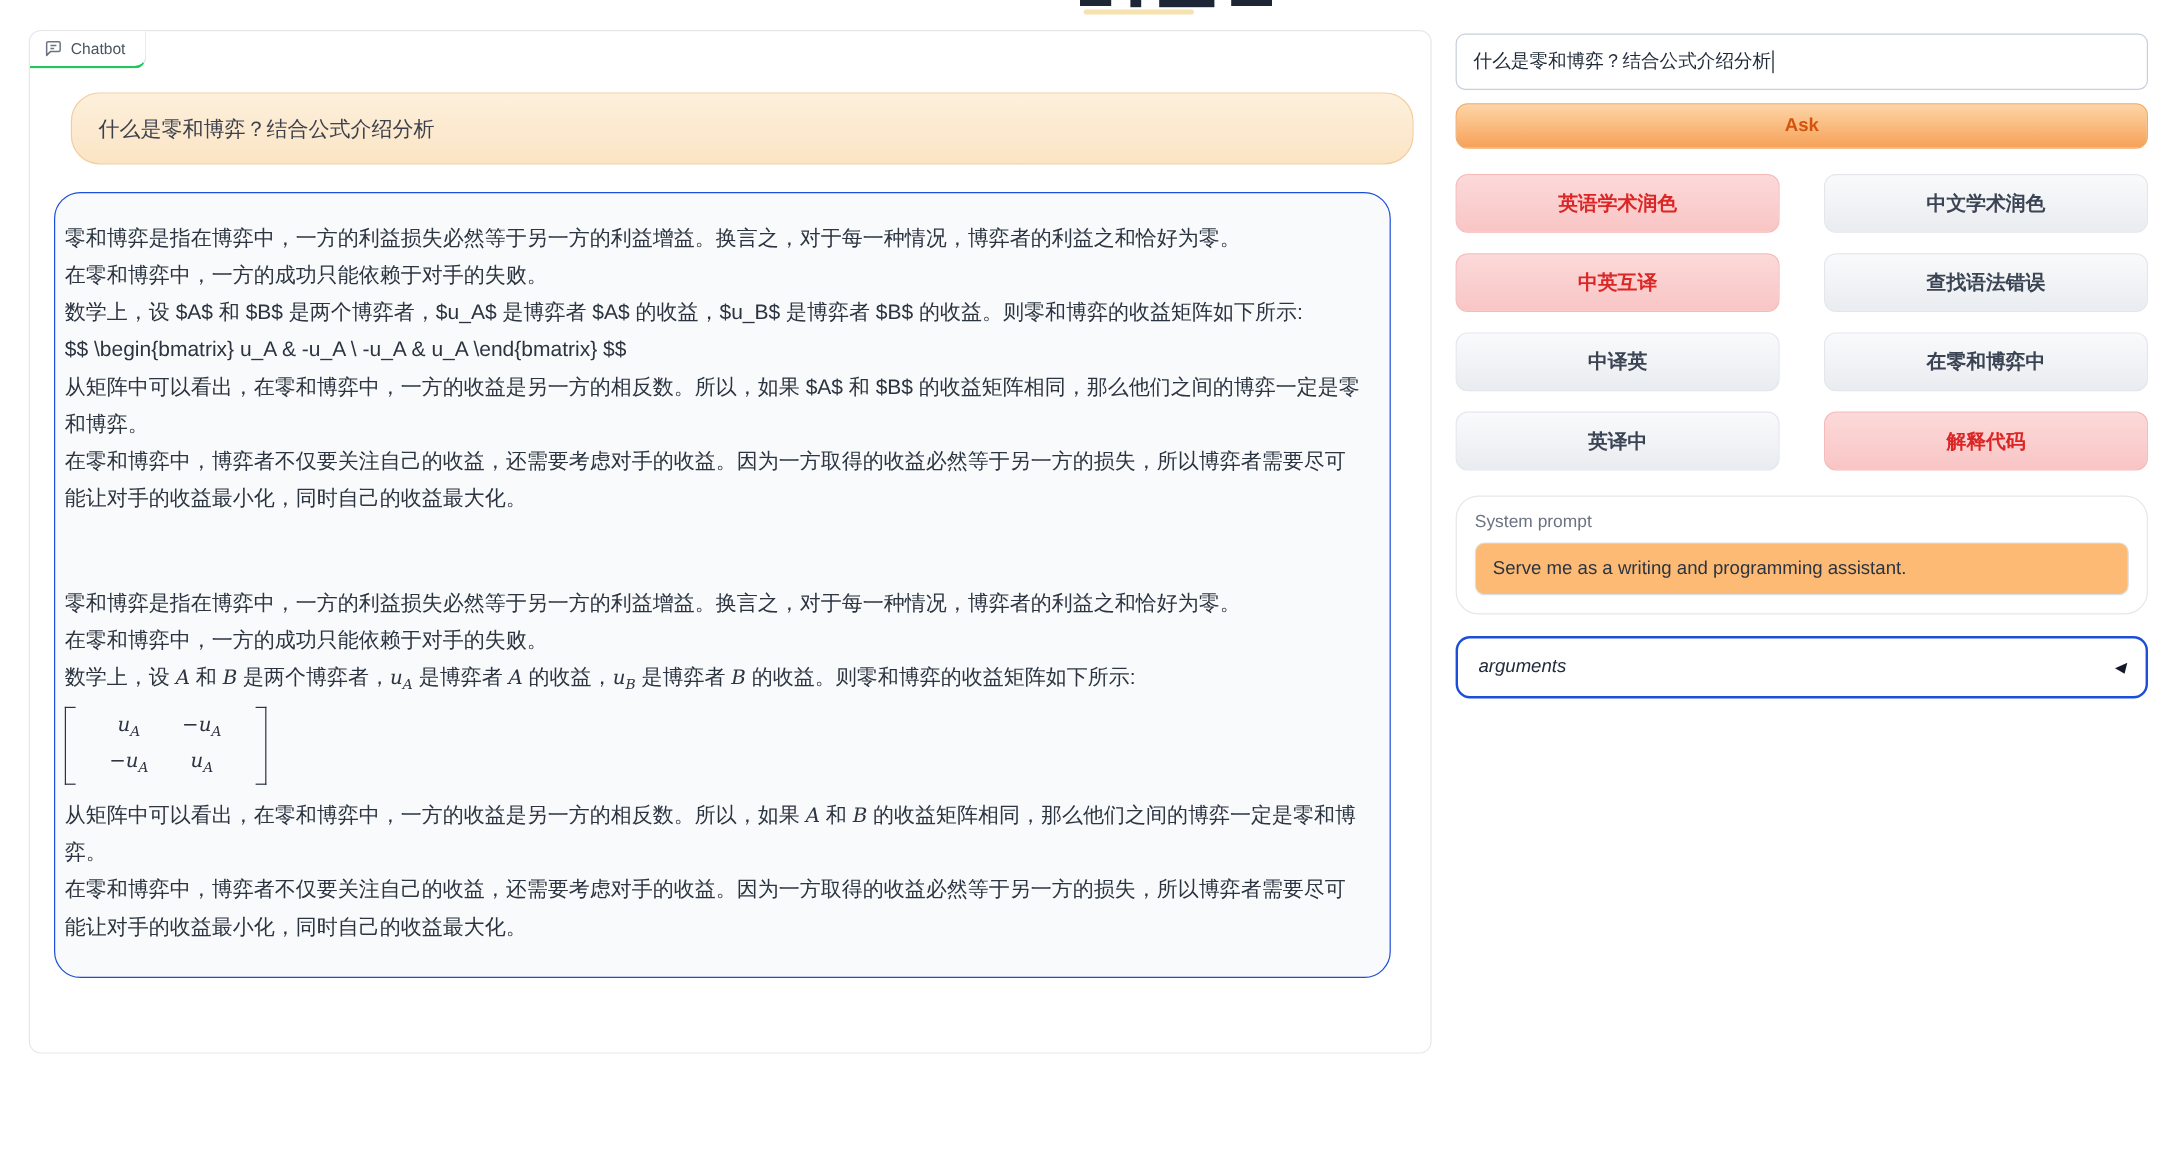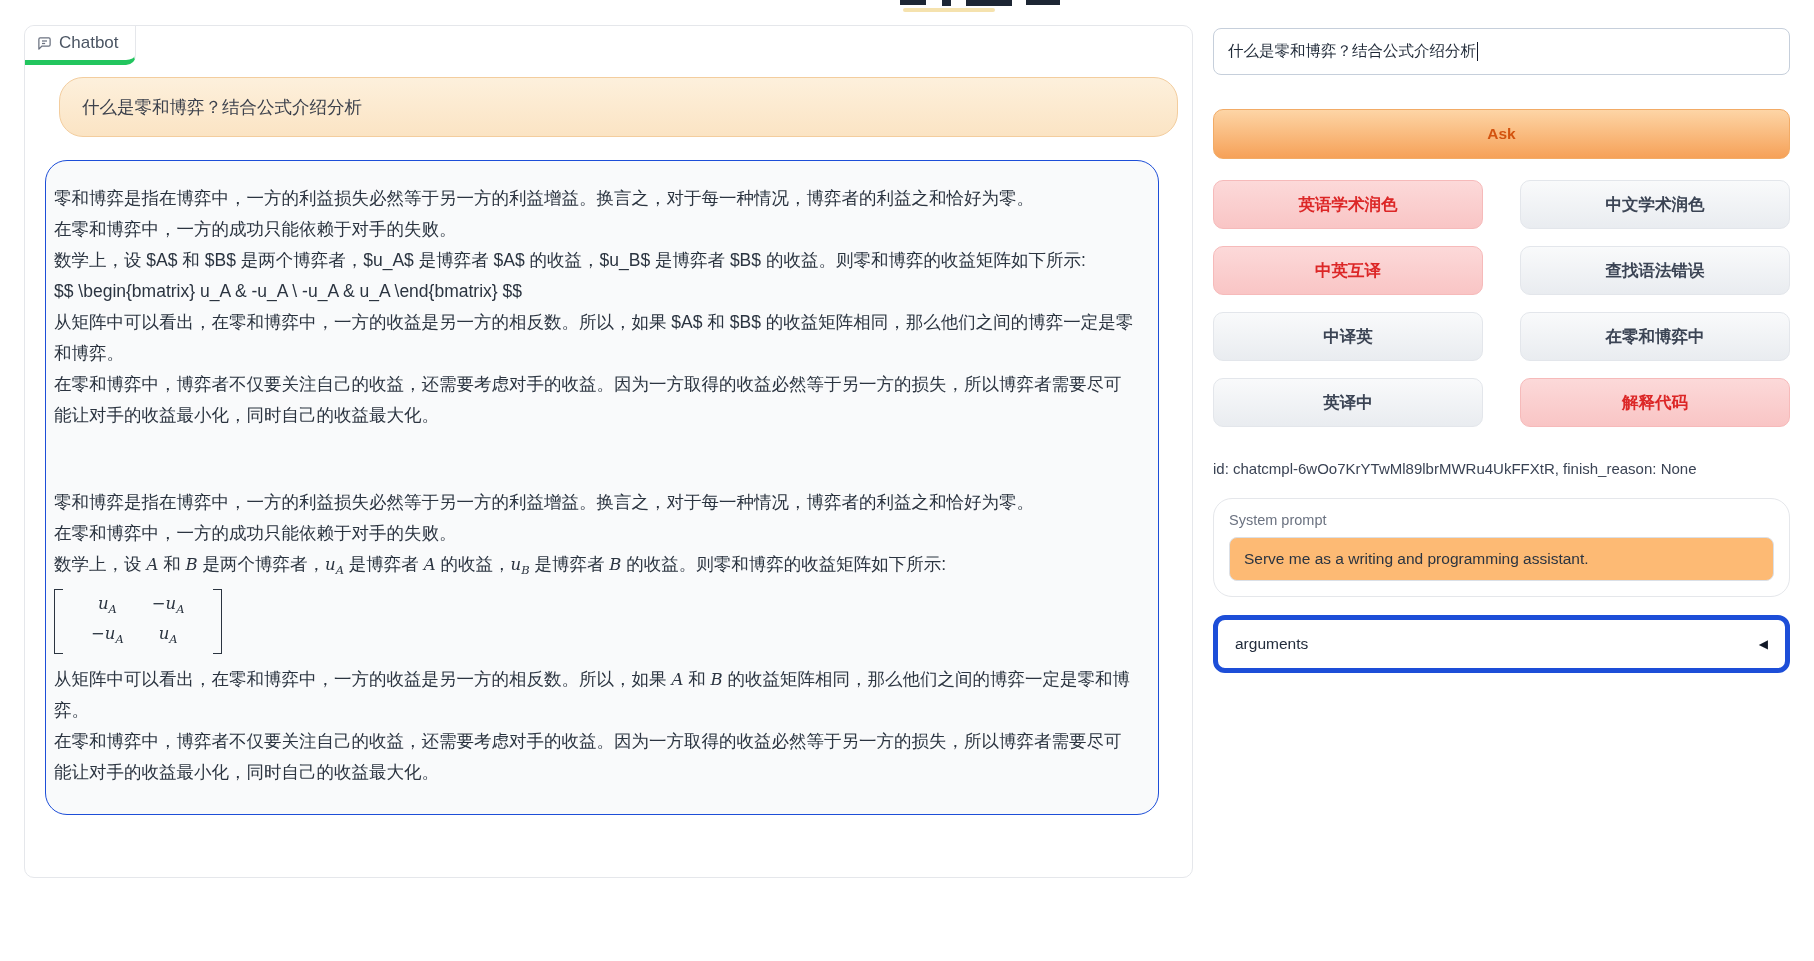--- a/index.html
+++ b/index.html
@@ -15,23 +15,23 @@
   .title-underline { position:absolute; top:8px; left:5px; width:92px; height:4px; background:#f5e2ae; border-radius:2px; }
 
   
   .chat-panel {
     position:absolute; left:24px; top:25px; width:1169px; height:853px;
     background:#fff; border:1px solid #e5e7eb; border-radius:10px;
   }
   .panel-label {
     position:absolute; left:0; top:0; display:flex; align-items:center; gap:7px;
     background:#fff; padding:7px 16px 7px 12px;
-    border-right:1px solid #e5e7eb; border-bottom:5px solid #22c55e;
+    border-right:1px solid #e5e7eb; border-bottom:2px solid #22c55e;
     border-bottom-right-radius:10px; border-top-left-radius:10px;
-    font-size:17px; color:#4b5563;
+    font-size:13px; color:#4b5563;
   }
   .panel-label svg { display:block; }
 
   .messages { padding:51px 14px 0 20px; }
 
   .user-bubble {
     margin-left:14px; margin-right:0;
     margin-left:14px;
     background:linear-gradient(180deg,#fdf0dc,#fbe4c4);
     border:1px solid #f3cd9e; border-radius:24px;
@@ -67,21 +67,21 @@
 
   .prompt-input {
     width:100%; height:47px; background:#fff;
     border:1px solid #c6cfdb; border-radius:8px;
     padding:12px 14px; font-size:15.5px; color:#1f2937;
     display:flex; align-items:center;
   }
   .caret { display:inline-block; width:1px; height:19px; background:#111827; margin-left:1px; }
 
   .ask-btn {
-    margin-top:34px; width:100%; height:50px; border-radius:10px;
+    margin-top:11px; width:100%; height:38px; border-radius:10px;
     background:linear-gradient(180deg,#fdd5a6,#f6a158);
     border:1px solid #f2ab66; color:#d3530f;
     font-weight:700; font-size:15.5px;
     display:flex; align-items:center; justify-content:center; cursor:pointer;
   }
 
   .btn-grid { margin-top:21px; display:grid; grid-template-columns:1fr 1fr; gap:17px 37px; }
   .gbtn {
     height:49px; border-radius:10px; font-weight:700; font-size:16.5px;
     display:flex; align-items:center; justify-content:center; cursor:pointer;
@@ -92,24 +92,24 @@
   .status-line { margin-top:33px; font-size:15px; color:#3a4354; }
 
   .sys-box { margin-top:21px; border:1px solid #e5e7eb; border-radius:19px; padding:13px 15px 15px 15px; background:#fff; }
   .sys-label { font-size:14.5px; color:#6b7280; }
   .sys-input {
     margin-top:9px; border:1px solid #dbe0e7; border-radius:8px;
     padding:12px 14px; font-size:15.5px; color:#2b3440; background:#fdba74;
   }
 
   .accordion {
-    margin-top:18px; border:5px solid #1d4ed8; border-radius:12px;
+    margin-top:18px; border:2px solid #1d4ed8; border-radius:12px;
     padding:15px 17px; background:#fff; cursor:pointer;
     display:flex; align-items:center; justify-content:space-between;
-    font-size:15.5px; color:#222c3c;
+    font-size:15.5px; color:#222c3c;font-style:italic;
   }
   .accordion .tri { font-size:12px; color:#111827; }
 </style>
 </head>
 <body>
 
 <div class="title-clip">
   <div class="title-frag" style="left:2px;  width:26px; height:5px;"></div>
   <div class="title-frag" style="left:44px; width:9px;  height:6px;"></div>
   <div class="title-frag" style="left:68px; width:46px; height:6px;"></div>
@@ -191,21 +191,20 @@
     <div class="gbtn pink">英语学术润色</div>
     <div class="gbtn gray">中文学术润色</div>
     <div class="gbtn pink">中英互译</div>
     <div class="gbtn gray">查找语法错误</div>
     <div class="gbtn gray">中译英</div>
     <div class="gbtn gray">在零和博弈中</div>
     <div class="gbtn gray">英译中</div>
     <div class="gbtn pink">解释代码</div>
   </div>
 
-  <div class="status-line">id: chatcmpl-6wOo7KrYTwMl89lbrMWRu4UkFFXtR, finish_reason: None</div>
 
   <div class="sys-box">
     <div class="sys-label">System prompt</div>
     <div class="sys-input">Serve me as a writing and programming assistant.</div>
   </div>
 
   <div class="accordion">
     <span>arguments</span>
     <span class="tri">◀</span>
   </div>

